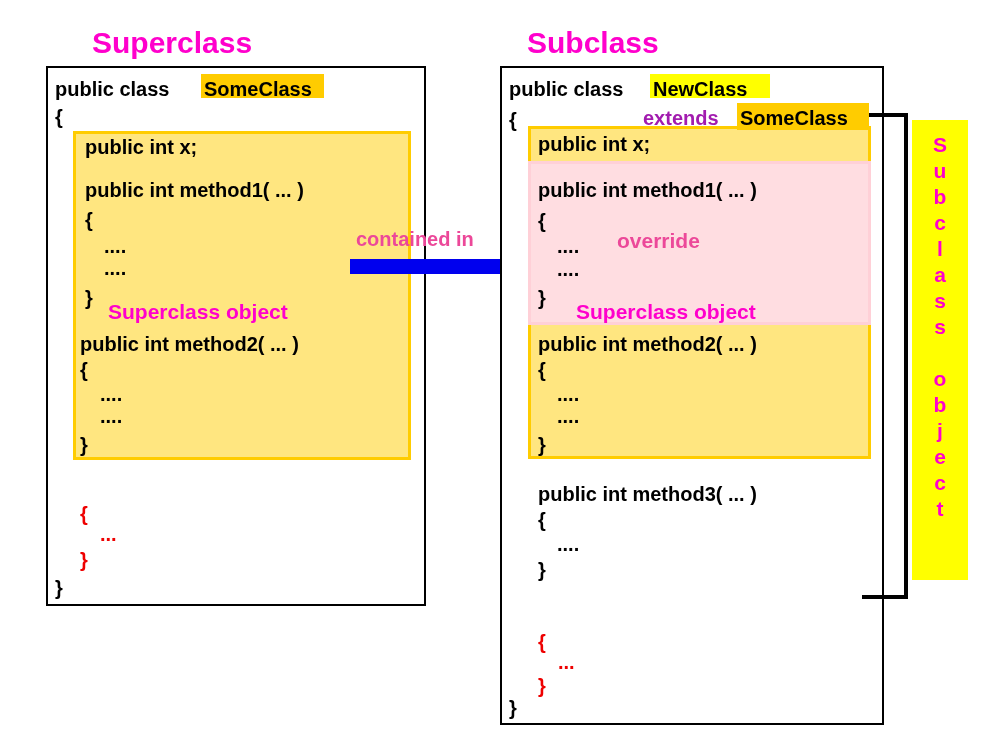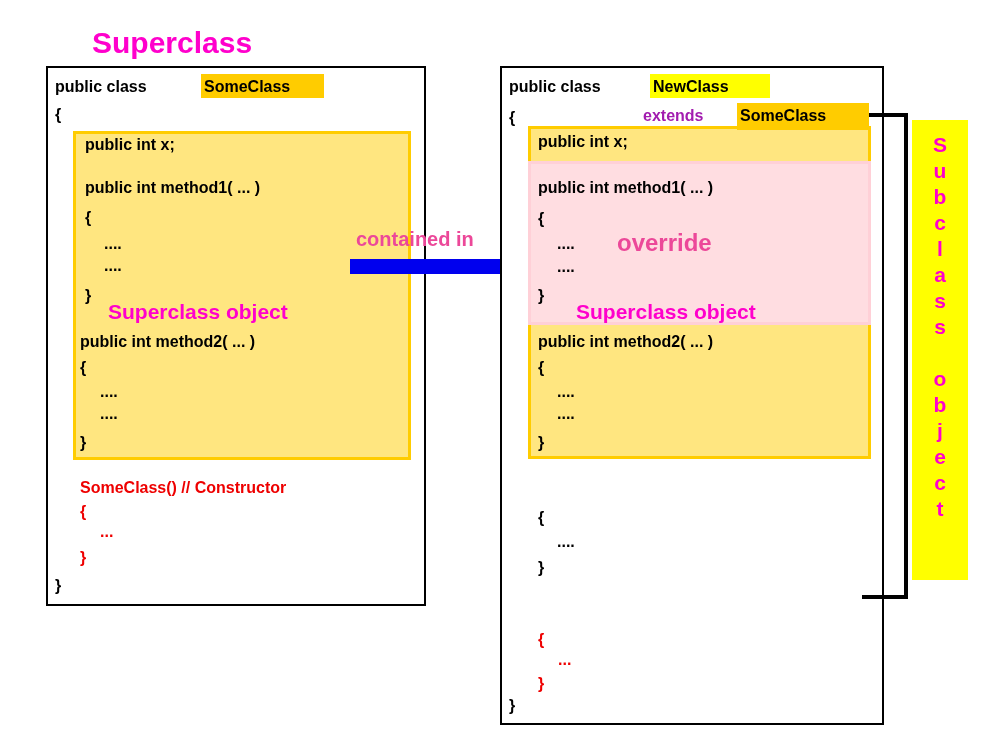--- a/index.html
+++ b/index.html
@@ -34,21 +34,21 @@
     border: 2px solid #000000;
     background: #ffffff;
     box-sizing: border-box;
   }
   #box-super { left: 46px;  top: 66px; width: 380px; height: 540px; }
   #box-sub   { left: 500px; top: 66px; width: 384px; height: 659px; }
 
   
   .code {
     position: absolute;
-    font-size: 16px;
+    font-size: 20px;
     font-weight: bold;
     color: #000000;
     white-space: nowrap;
     line-height: 1;
   }
   .code.red  { color: #ee0000; }
   .code.blue { color: #a21caf; }
 
   
   .hl {
@@ -125,20 +125,21 @@
   }
   #subclass-object-label span { display: block; height: 26px; }
   #subclass-object-label span.gap { height: 26px; }
 </style>
 </head>
 <body>
 
 <div id="stage">
 
   <div id="title-super" class="title">Superclass</div>
+  <div id="title-sub" class="title">Subclass</div>
 
   <div id="box-super" class="class-box"></div>
 
   <div class="hl hl-gold" style="left:201px; top:74px; width:123px; height:24px;"></div>
   <div class="code" style="left:55px; top:79px; z-index:2;">public class</div>
   <div class="code" style="left:204px; top:79px; z-index:2;">SomeClass</div>
   <div class="code" style="left:55px; top:107px;">{</div>
 
   <div class="panel panel-yellow" style="left:73px; top:131px; width:338px; height:329px;"></div>
 
@@ -150,21 +151,20 @@
   <div class="code" style="left:104px; top:258px; z-index:2;">....</div>
   <div class="code" style="left:85px; top:288px; z-index:2;">}</div>
   <div class="label-magenta" style="left:108px; top:286px; z-index:2;">Superclass object</div>
 
   <div class="code" style="left:80px; top:334px; z-index:2;">public int method2( ... )</div>
   <div class="code" style="left:80px; top:360px; z-index:2;">{</div>
   <div class="code" style="left:100px; top:384px; z-index:2;">....</div>
   <div class="code" style="left:100px; top:406px; z-index:2;">....</div>
   <div class="code" style="left:80px; top:435px; z-index:2;">}</div>
 
-  <div class="code red" style="left:80px; top:480px;">SomeClass() // Constructor</div>
   <div class="code red" style="left:80px; top:504px;">{</div>
   <div class="code red" style="left:100px; top:524px;">...</div>
   <div class="code red" style="left:80px; top:550px;">}</div>
 
   <div class="code" style="left:55px; top:578px;">}</div>
 
   <div class="label-blue" style="left:356px; top:228px;">contained in</div>
   <div id="arrow-shaft" style="left:350px; top:259px; width:160px; height:15px;"></div>
   <div id="arrow-head" style="left:508px; top:240px;"></div>
 
@@ -180,31 +180,32 @@
 
   <div class="code" style="left:509px; top:110px; z-index:2;">{</div>
 
   <div class="panel panel-yellow" style="left:528px; top:126px; width:343px; height:333px;"></div>
   <div class="code" style="left:538px; top:134px; z-index:3;">public  int x;</div>
 
   <div class="panel panel-pink" style="left:528px; top:161px; width:343px; height:164px; z-index:2;"></div>
   <div class="code" style="left:538px; top:180px; z-index:3;">public int method1( ... )</div>
   <div class="code" style="left:538px; top:211px; z-index:3;">{</div>
   <div class="code" style="left:557px; top:236px; z-index:3;">....</div>
-  <div class="label-blue" style="left:617px; top:229px; z-index:3; font-size:24px;">override</div>
+  <div class="label-blue" style="left:617px; top:229px; z-index:3; font-size:21px;">override</div>
   <div class="code" style="left:557px; top:259px; z-index:3;">....</div>
   <div class="code" style="left:538px; top:288px; z-index:3;">}</div>
   <div class="label-magenta" style="left:576px; top:286px; z-index:3;">Superclass object</div>
 
   <div class="code" style="left:538px; top:334px; z-index:3;">public int method2( ... )</div>
   <div class="code" style="left:538px; top:360px; z-index:3;">{</div>
   <div class="code" style="left:557px; top:384px; z-index:3;">....</div>
   <div class="code" style="left:557px; top:406px; z-index:3;">....</div>
   <div class="code" style="left:538px; top:435px; z-index:3;">}</div>
 
+  <div class="code" style="left:538px; top:484px;">public int method3( ... )</div>
   <div class="code" style="left:538px; top:510px;">{</div>
   <div class="code" style="left:557px; top:534px;">....</div>
   <div class="code" style="left:538px; top:560px;">}</div>
 
   <div class="code red" style="left:538px; top:632px;">{</div>
   <div class="code red" style="left:558px; top:652px;">...</div>
   <div class="code red" style="left:538px; top:676px;">}</div>
 
   <div class="code" style="left:509px; top:698px;">}</div>
 

